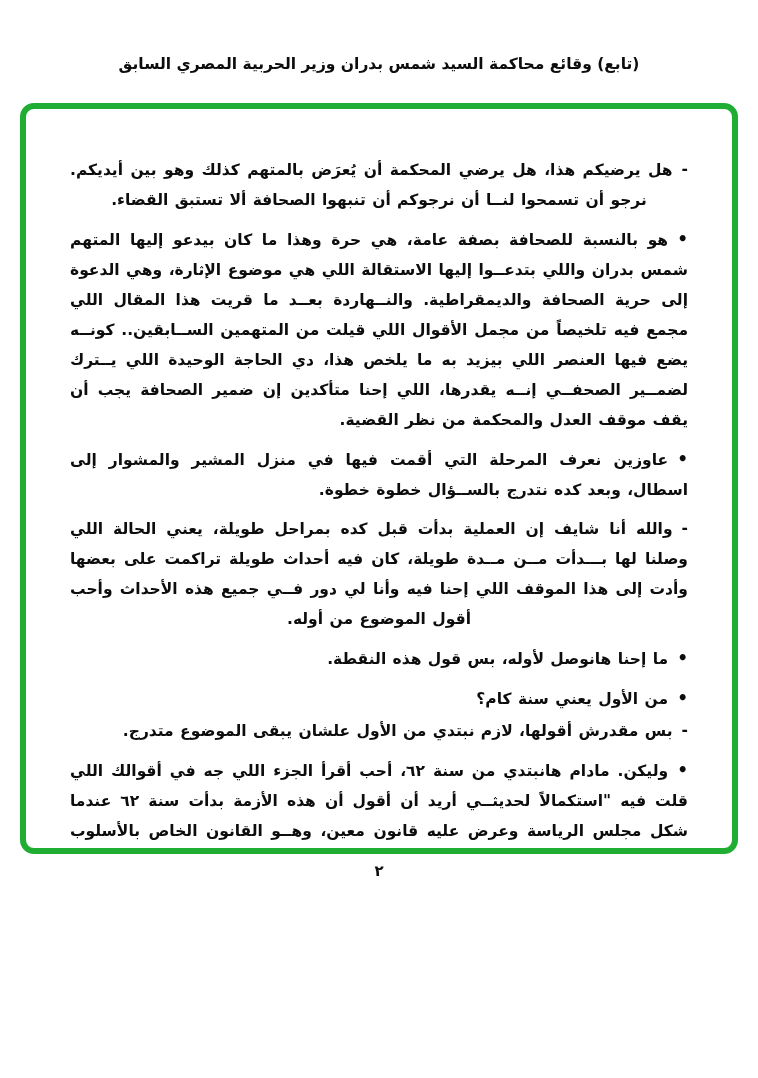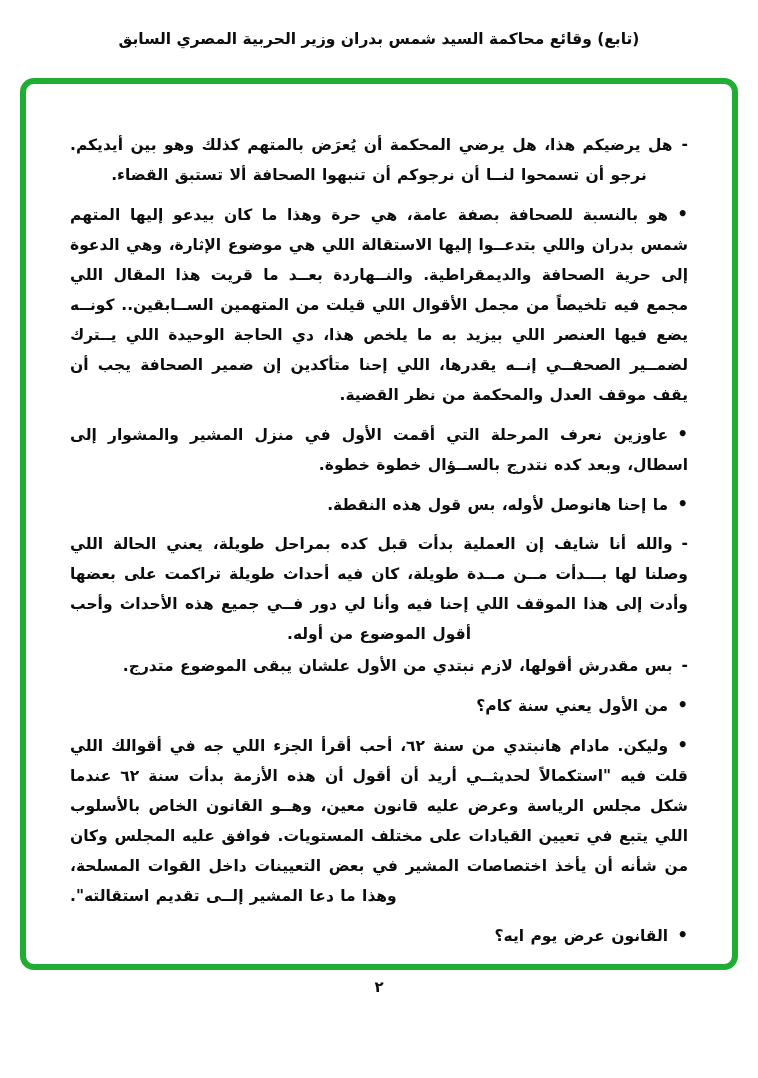--- a/index.html
+++ b/index.html
@@ -7,33 +7,33 @@
   body {
     width: 758px; height: 1078px;
     font-family: "DejaVu Sans", sans-serif;
     color: #0d0d0d;
     direction: rtl;
     overflow: hidden;
   }
   .page {
     position: relative;
     width: 758px; height: 1078px;
-    padding-top: 27px;
+    padding-top: 52px;
   }
   .header {
     text-align: center;
     font-size: 15.5px;
     font-weight: bold;
     line-height: 24px;
     color: #0d0d0d;
   }
   .frame {
     margin: 27px auto 0 auto;
     width: 718px;
-    height: 892px;
+    height: 751px;
     border: 6px solid #1fad33; 
     border-radius: 14px;
     padding: 46px 44px 0 44px;
     overflow: hidden;
     background: #ffffff;
   }
   .dialogue { width: 100%; }
   .item {
     font-size: 15.5px;
     font-weight: bold;
@@ -64,25 +64,25 @@
 <body style="color: rgb(13, 13, 13);">
 
 <div class="page">
 
   <div class="header">(تابع) وقائع محاكمة السيد شمس بدران وزير الحربية المصري السابق</div>
 
   <div class="frame" style="border-color: rgb(31, 173, 51);">
     <div class="dialogue">
         <p class="item last-center"><span class="marker dash">-</span><span>هل يرضيكم هذا، هل يرضي المحكمة أن يُعرَض بالمتهم كذلك وهو بين أيديكم. نرجو أن تسمحوا لنــا أن نرجوكم أن تنبهوا الصحافة ألا تستبق القضاء.</span></p>
         <p class="item gap"><span class="marker bullet">•</span><span>هو بالنسبة للصحافة بصفة عامة، هي حرة وهذا ما كان بيدعو إليها المتهم شمس بدران واللي بتدعــوا إليها الاستقالة اللي هي موضوع الإثارة، وهي الدعوة إلى حرية الصحافة والديمقراطية. والنــهاردة بعــد ما قريت هذا المقال اللي مجمع فيه تلخيصاً من مجمل الأقوال اللي قيلت من المتهمين الســابقين.. كونــه يضع فيها العنصر اللي بيزيد به ما يلخص هذا، دي الحاجة الوحيدة اللي يــترك لضمــير الصحفــي إنــه يقدرها، اللي إحنا متأكدين إن ضمير الصحافة يجب أن يقف موقف العدل والمحكمة من نظر القضية.</span></p>
-        <p class="item gap"><span class="marker bullet">•</span><span>عاوزين نعرف المرحلة التي أقمت الأول في منزل المشير والمشوار إلى اسطال، وبعد كده نتدرج بالســؤال خطوة خطوة.</span></p>
+        <p class="item gap"><span class="marker bullet">•</span><span>عاوزين نعرف المرحلة التي أقمت فيها في منزل المشير والمشوار إلى اسطال، وبعد كده نتدرج بالســؤال خطوة خطوة.</span></p>
+        <p class="item gap last-center"><span class="marker dash">-</span><span>والله أنا شايف إن العملية بدأت قبل كده بمراحل طويلة، يعني الحالة اللي وصلنا لها بـــدأت مــن مــدة طويلة، كان فيه أحداث طويلة تراكمت على بعضها وأدت إلى هذا الموقف اللي إحنا فيه وأنا لي دور فــي جميع هذه الأحداث وأحب أقول الموضوع من أوله.</span></p>
         <p class="item gap"><span class="marker bullet">•</span><span>ما إحنا هانوصل لأوله، بس قول هذه النقطة.</span></p>
-        <p class="item gap last-center"><span class="marker dash">-</span><span>والله أنا شايف إن العملية بدأت قبل كده بمراحل طويلة، يعني الحالة اللي وصلنا لها بـــدأت مــن مــدة طويلة، كان فيه أحداث طويلة تراكمت على بعضها وأدت إلى هذا الموقف اللي إحنا فيه وأنا لي دور فــي جميع هذه الأحداث وأحب أقول الموضوع من أوله.</span></p>
+        <p class="item gap"><span class="marker bullet">•</span><span>من الأول يعني سنة كام؟</span></p>
         <p class="item"><span class="marker dash">-</span><span>بس مقدرش أقولها، لازم نبتدي من الأول علشان يبقى الموضوع متدرج.</span></p>
-        <p class="item gap"><span class="marker bullet">•</span><span>من الأول يعني سنة كام؟</span></p>
         <p class="item gap last-left"><span class="marker bullet">•</span><span>وليكن. مادام هانبتدي من سنة ٦٢، أحب أقرأ الجزء اللي جه في أقوالك اللي قلت فيه "استكمالاً لحديثــي أريد أن أقول أن هذه الأزمة بدأت سنة ٦٢ عندما شكل مجلس الرياسة وعرض عليه قانون معين، وهــو القانون الخاص بالأسلوب اللي يتبع في تعيين القيادات على مختلف المستويات. فوافق عليه المجلس وكان من شأنه أن يأخذ اختصاصات المشير في بعض التعيينات داخل القوات المسلحة، وهذا ما دعا المشير إلــى تقديم استقالته".</span></p>
         <p class="item gap"><span class="marker bullet">•</span><span>القانون عرض يوم ايه؟</span></p>
       </div>
   </div>
 
   <div class="page-number">٢</div>
 
 </div>
 
 </body></html>

